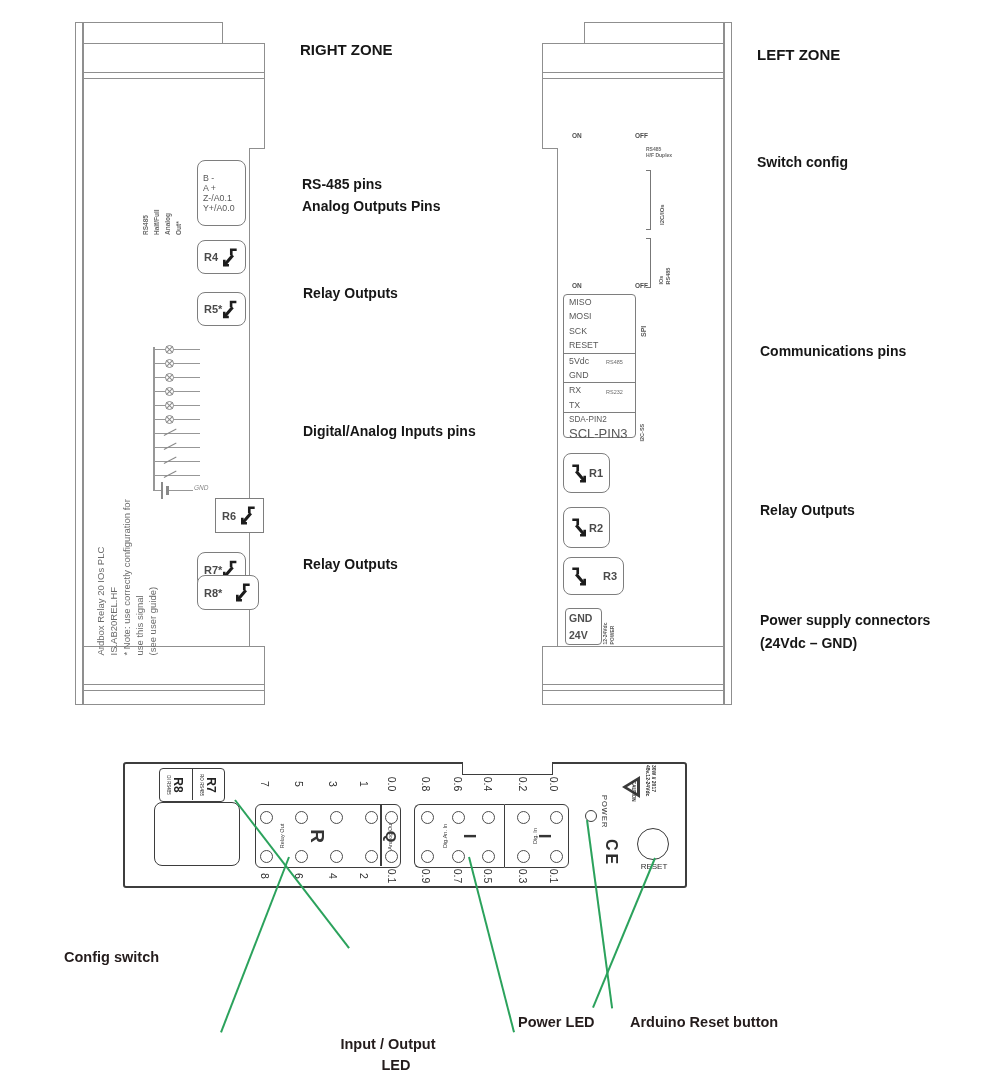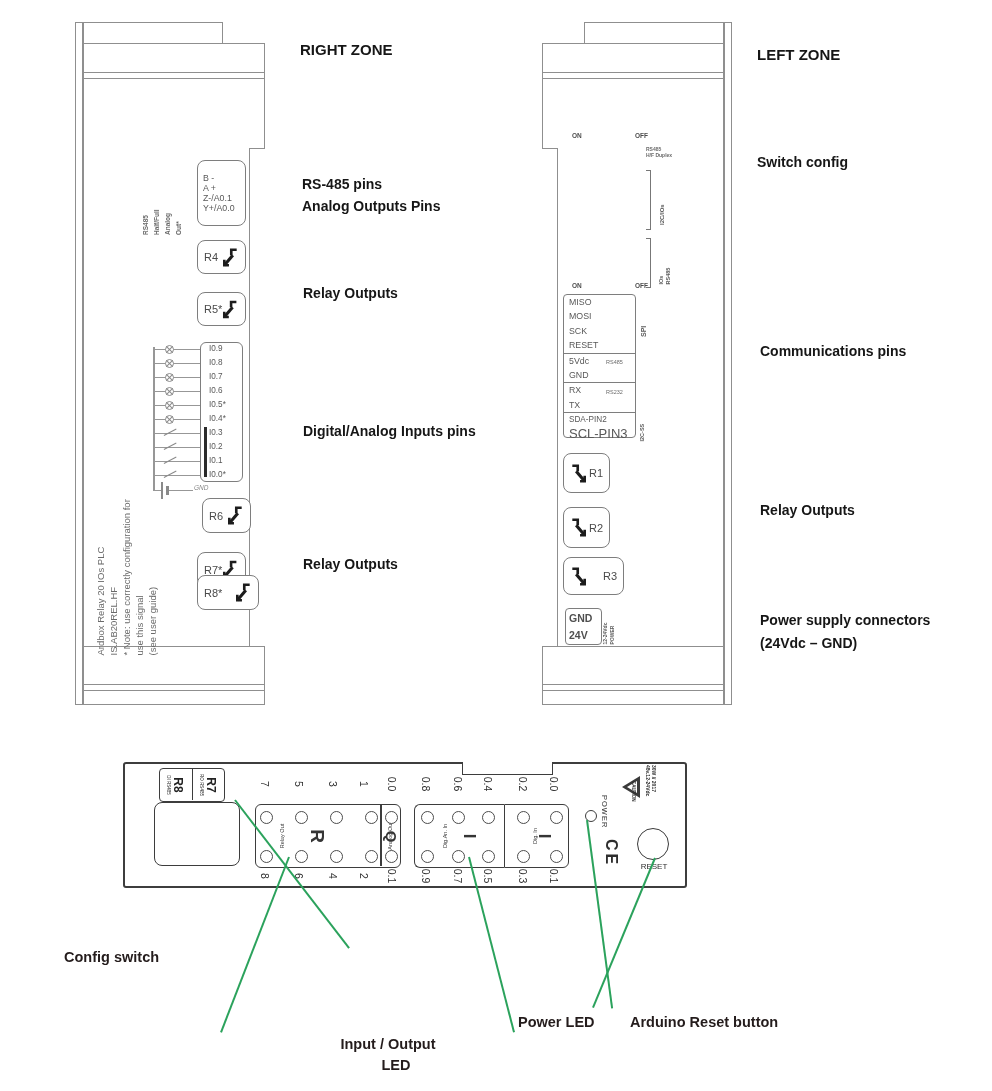--- a/index.html
+++ b/index.html
@@ -10,21 +10,21 @@
   
   .lbl{position:absolute;font-weight:bold;color:#161616;font-size:14px;white-space:nowrap}
   .title{font-size:15px}
   .ann{position:absolute;font-weight:bold;color:#241c1c;font-size:14.5px;white-space:nowrap}
   
   .dev{position:absolute}
   .ol{position:absolute;border:1px solid #8f8f8f;background:#fff}
   .hl{position:absolute;height:1px;background:#8f8f8f}
   .box{position:absolute;border:1.4px solid #7e7e7e;border-radius:6px;background:#fff;color:#585858}
   .rbox{display:flex;align-items:center;justify-content:space-between;padding:2px 6px;
-        font-size:11px;color:#4a4a4a;font-weight:normal}
+        font-size:11px;color:#4a4a4a;font-weight:bold}
   .rows{display:flex;flex-direction:column;justify-content:center}
   .row{padding-left:5px;white-space:nowrap;color:#585858}
   .rot{transform:rotate(-90deg)}
   .rot90{transform:rotate(90deg)}
   .cx{position:absolute;width:9px;height:9px;border:1px solid #8a8a8a;border-radius:50%;background:#fff}
   .cx::before,.cx::after{content:"";position:absolute;left:-1px;top:3.2px;width:9px;height:1px;background:#8a8a8a}
   .cx::before{transform:rotate(45deg)}.cx::after{transform:rotate(-45deg)}
   .swl{position:absolute;width:14px;height:1.3px;background:#8a8a8a;transform-origin:0 50%;transform:rotate(-28deg)}
   .wire{position:absolute;height:1px;background:#979797}
   .vline{position:absolute;width:1.5px;background:#979797}
@@ -80,33 +80,20 @@
   </div>
   <div class="box rbox" style="left:122px;top:270px;width:49px;height:34px;border-radius:8px">
     <span>R5*</span>
     <svg class="rg" width="17" height="21" viewBox="0 0 22 26">
         <path d="M12 10 V3 H19" fill="none" stroke="#1c1c1c" stroke-width="3.4"></path>
         <path d="M3 23 L14 10" fill="none" stroke="#1c1c1c" stroke-width="4"></path>
         <path d="M3 16 V23 H9" fill="none" stroke="#1c1c1c" stroke-width="3.4"></path>
       </svg>
   </div>
 
-  <div class="box rows" style="left:125px;top:320px;width:43px;height:140px;border-radius:6px">
-    <div class="row" style="font-size:8.2px;line-height:14px;padding-left:8px">I0.9</div>
-    <div class="row" style="font-size:8.2px;line-height:14px;padding-left:8px">I0.8</div>
-    <div class="row" style="font-size:8.2px;line-height:14px;padding-left:8px">I0.7</div>
-    <div class="row" style="font-size:8.2px;line-height:14px;padding-left:8px">I0.6</div>
-    <div class="row" style="font-size:8.2px;line-height:14px;padding-left:8px">I0.5*</div>
-    <div class="row" style="font-size:8.2px;line-height:14px;padding-left:8px">I0.4*</div>
-    <div class="row" style="font-size:8.2px;line-height:14px;padding-left:8px">I0.3</div>
-    <div class="row" style="font-size:8.2px;line-height:14px;padding-left:8px">I0.2</div>
-    <div class="row" style="font-size:8.2px;line-height:14px;padding-left:8px">I0.1</div>
-    <div class="row" style="font-size:8.2px;line-height:14px;padding-left:8px">I0.0*</div>
-    <div class="abs" style="left:2.5px;top:84px;width:3.5px;height:50px;background:#2b2b2b"></div>
-  </div>
 
   <div class="vline" style="left:78px;top:325px;height:144px"></div>
   <div class="wire" style="left:78px;top:327px;width:47px"></div>
   <div class="wire" style="left:78px;top:341px;width:47px"></div>
   <div class="wire" style="left:78px;top:355px;width:47px"></div>
   <div class="wire" style="left:78px;top:369px;width:47px"></div>
   <div class="wire" style="left:78px;top:383px;width:47px"></div>
   <div class="wire" style="left:78px;top:397px;width:47px"></div>
   <div class="wire" style="left:78px;top:411px;width:47px"></div>
   <div class="wire" style="left:78px;top:425px;width:47px"></div>
@@ -130,21 +117,21 @@
   <span class="abs" style="left:119px;top:462px;font-size:6.5px;font-style:italic;color:#8a8a8a">GND</span>
 
   <div class="abs rot" style="left:-74px;top:476px;width:250px;height:65px;font-size:9.5px;line-height:13px;color:#6a6a6a">
     <div>Ardbox Relay 20 IOs PLC</div>
     <div>IS.AB20REL.HF</div>
     <div>* Note: use correctly configuration for</div>
     <div>use this signal</div>
     <div>(see user guide)</div>
   </div>
 
-  <div class="box rbox" style="left:127px;top:476px;width:49px;height:35px;border-radius:8px">
+  <div class="box rbox" style="left:140px;top:476px;width:49px;height:35px;border-radius:0">
     <span>R6</span>
     <svg class="rg" width="17" height="21" viewBox="0 0 22 26">
         <path d="M12 10 V3 H19" fill="none" stroke="#1c1c1c" stroke-width="3.4"></path>
         <path d="M3 23 L14 10" fill="none" stroke="#1c1c1c" stroke-width="4"></path>
         <path d="M3 16 V23 H9" fill="none" stroke="#1c1c1c" stroke-width="3.4"></path>
       </svg>
   </div>
   <div class="box rbox" style="left:122px;top:530px;width:49px;height:35px;border-radius:8px">
     <span>R7*</span>
     <svg class="rg" width="17" height="21" viewBox="0 0 22 26">

